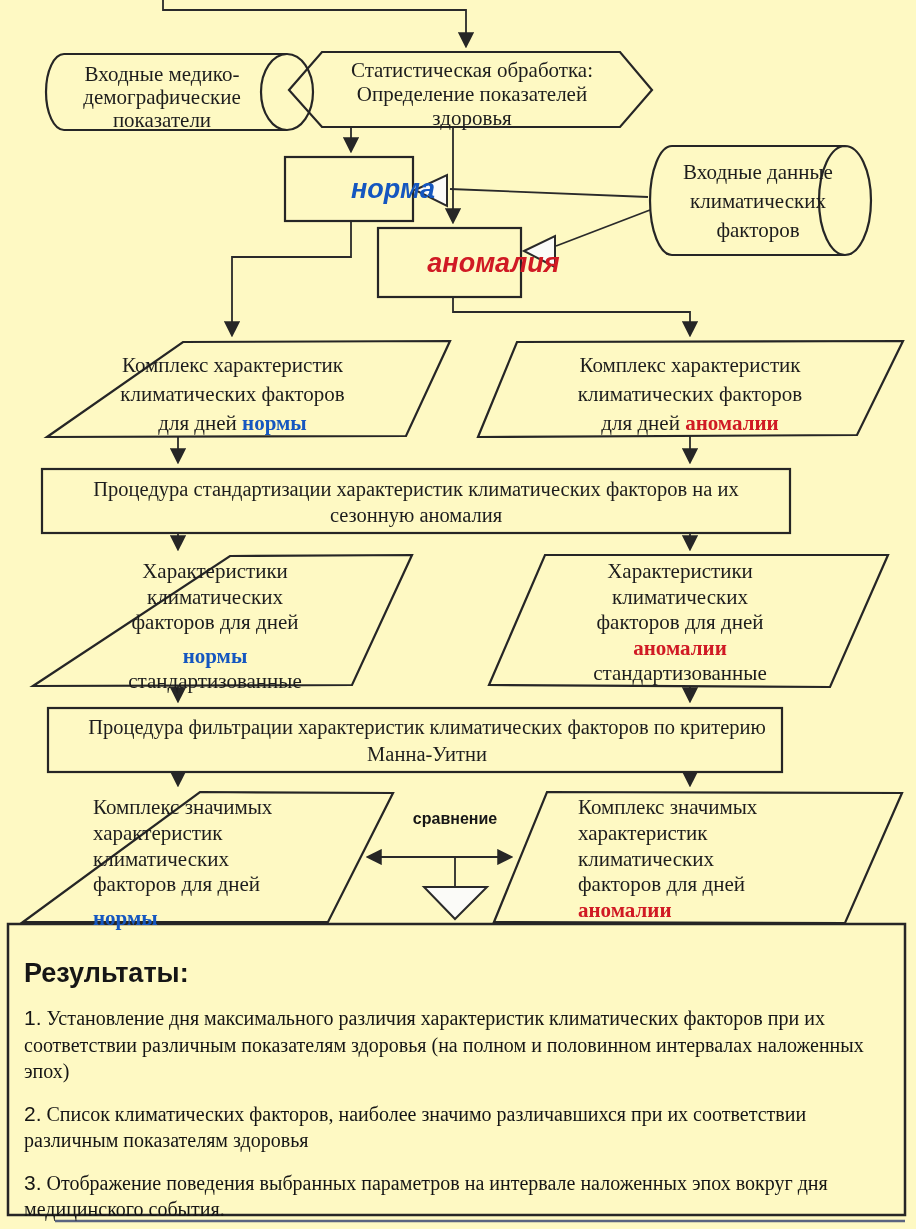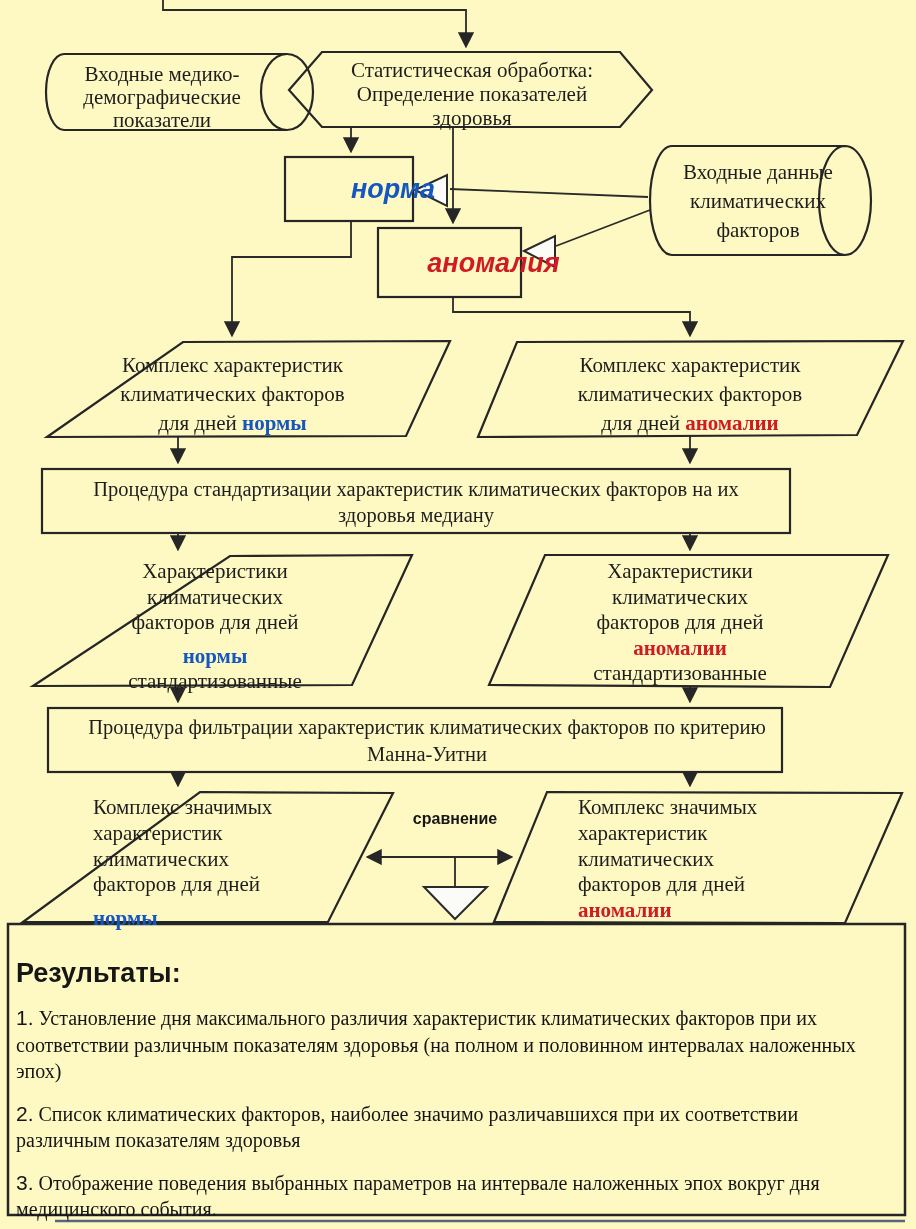--- a/index.html
+++ b/index.html
@@ -9,21 +9,21 @@
   .txt{position:absolute;z-index:1;text-align:center;font-size:21px;line-height:26px;}
   .txt .ln{display:block;}
   .w-blue{color:#1557c0;font-weight:bold;margin-top:8px;}
   .w-red{color:#d01a24;font-weight:bold;}
   .handlabel{font-family:"Liberation Sans","DejaVu Sans",sans-serif;font-weight:bold;font-style:italic;
              display:flex;align-items:center;justify-content:center;font-size:27px;padding-left:44px;}
   .norma-c{color:#1557c0;}
   .anom-c{color:#d01a24;justify-content:center;}
   .sans-bold{font-family:"Liberation Sans","DejaVu Sans",sans-serif;font-weight:bold;}
   .left-align{text-align:left;}
-  #results-content{position:absolute;left:16px;top:952px;width:845px;z-index:1;text-align:left;}
+  #results-content{position:absolute;left:24px;top:952px;width:845px;z-index:1;text-align:left;}
   .res-title{font-family:"Liberation Sans","DejaVu Sans",sans-serif;font-weight:bold;font-size:27px;
              margin:6px 0 10px 0;color:#161616;}
   .res-item{margin:16px 0 2px 0;font-size:20px;line-height:26.5px;color:#151515;}
   .res-num{font-family:"Liberation Sans","DejaVu Sans",sans-serif;font-size:21px;}
 </style>
 </head>
 <body>
 
 <div id="canvas">
 
@@ -123,21 +123,21 @@
   </div>
 
   <div class="txt" style="left:540px;top:351px;width:300px;line-height:29px;">
     <span class="ln">Комплекс характеристик</span>
     <span class="ln">климатических факторов</span>
     <span class="ln"><span>для дней</span> <span class="w-red">аномалии</span></span>
   </div>
 
   <div class="txt" style="left:55px;top:476px;width:722px;font-size:20.5px;line-height:26px;">
     <span class="ln">Процедура стандартизации характеристик климатических факторов на их</span>
-    <span class="ln">здоровья медиану</span>
+    <span class="ln">сезонную аномалия</span>
   </div>
 
   <div class="txt" style="left:60px;top:559px;width:310px;line-height:25.5px;">
     <span class="ln">Характеристики</span>
     <span class="ln">климатических</span>
     <span class="ln">факторов для дней</span>
     <span class="ln w-blue">нормы</span>
     <span class="ln">стандартизованные</span>
   </div>
 

